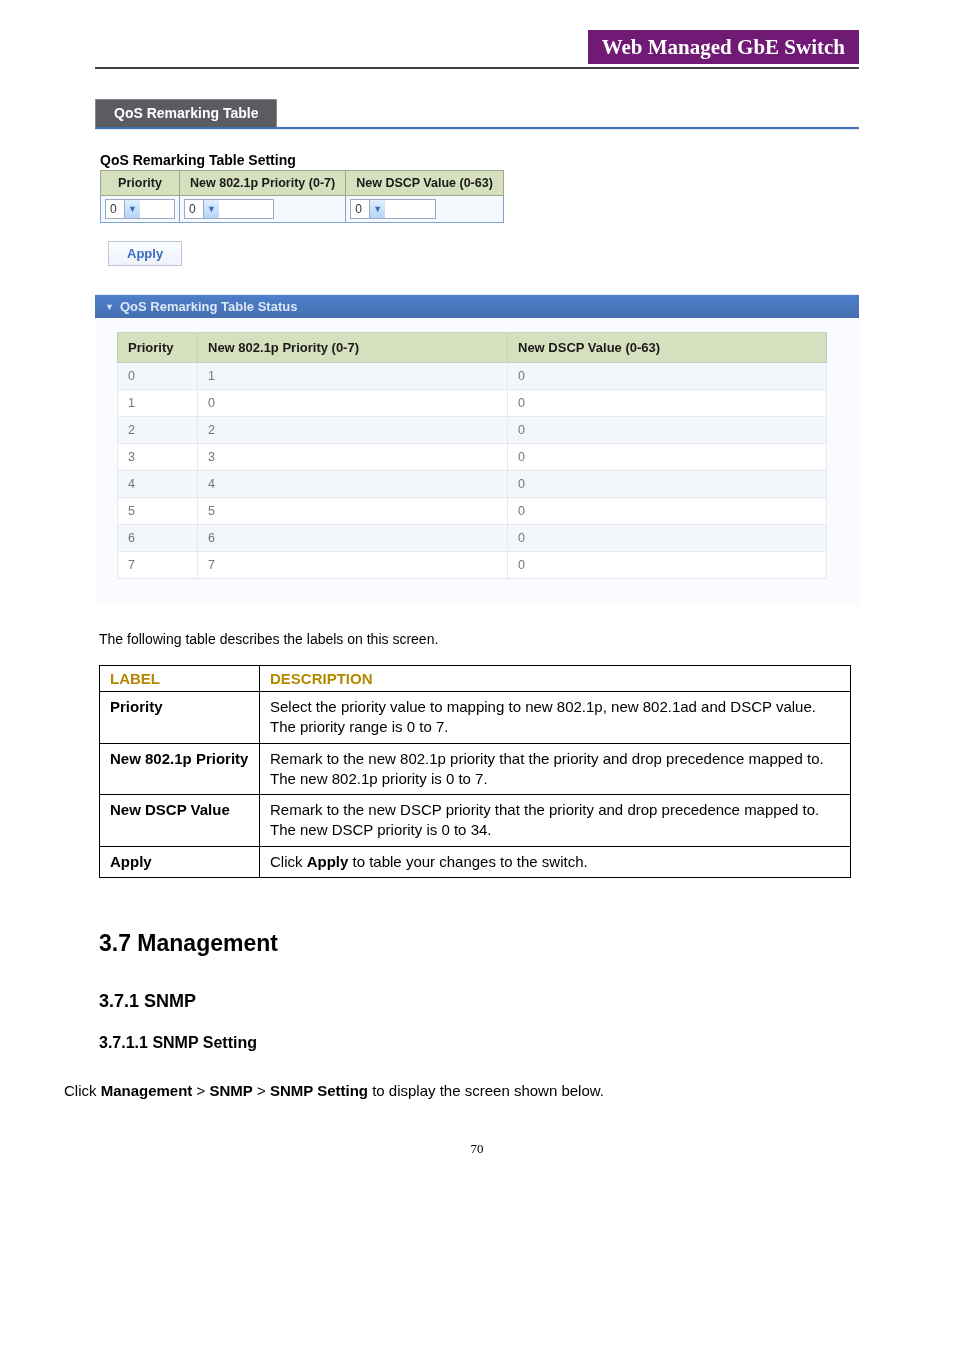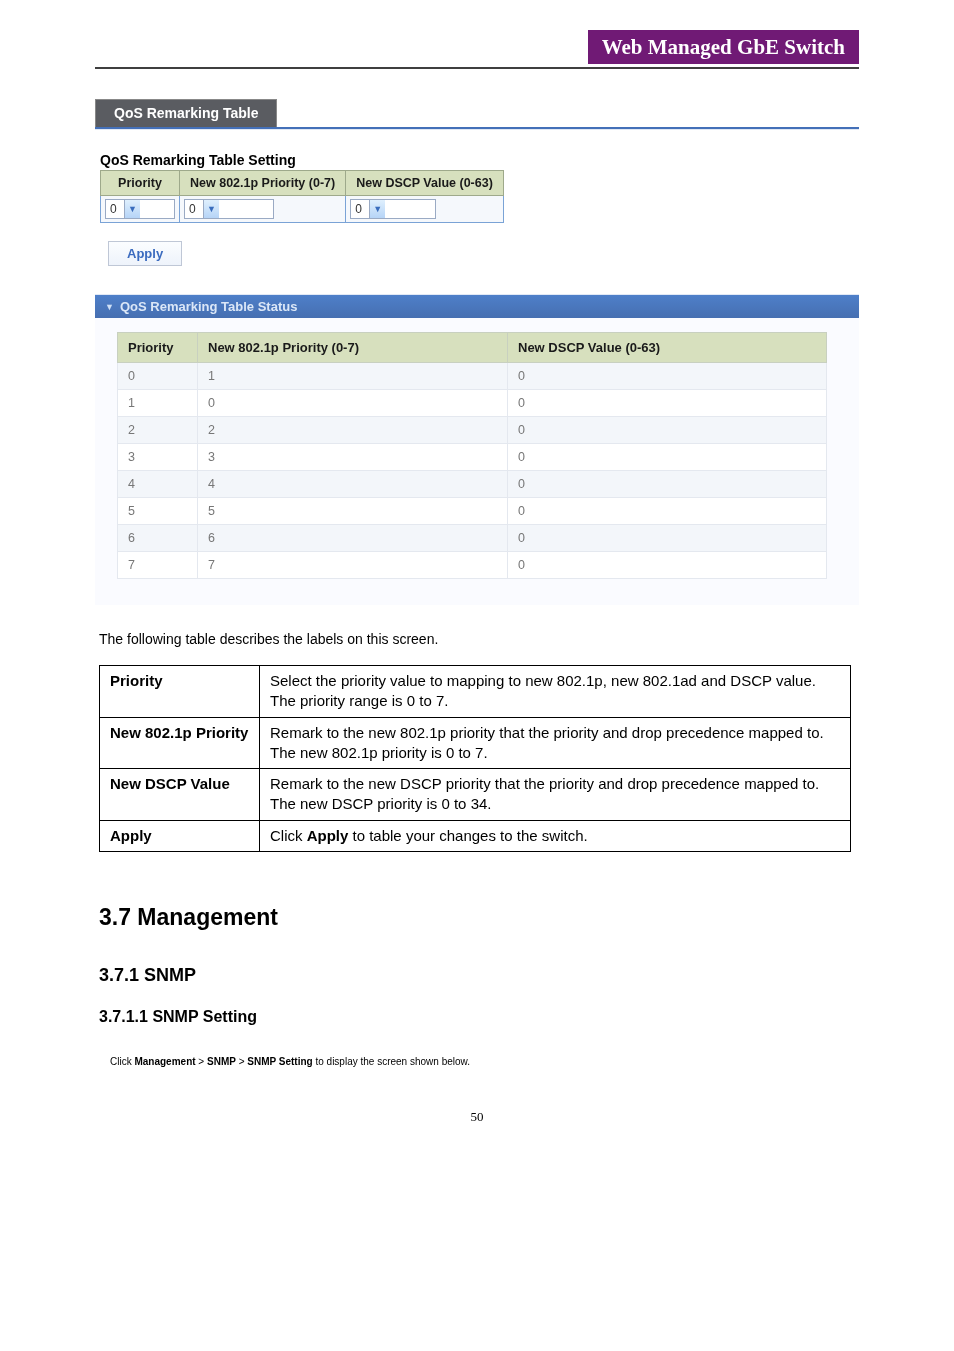--- a/index.html
+++ b/index.html
@@ -195,22 +195,22 @@
     font-size: 18px;
     font-weight: bold;
     margin: 34px 0 0 99px;
   }
   h4.subsub {
     font-size: 16px;
     font-weight: bold;
     margin: 22px 0 0 99px;
   }
   .nav-line {
-    font-size: 10px;
-    margin: 30px 0 0 110px;
+    font-size: 15px;
+    margin: 30px 0 0 64px;
   }
   .page-num {
     text-align: center;
     font-size: 13px;
     margin-top: 42px;
     color: #000;
     font-family: "Times New Roman", serif;
   }
 </style>
 </head>
@@ -319,20 +319,24 @@
       <td>0</td>
     </tr>
   </tbody>
     </table>
 </div>
 
 <p class="desc-p">The following table describes the labels on this screen.</p>
 
 <table class="desc-table">
   <tbody>
+      <tr>
+    <th>LABEL</th>
+    <th>DESCRIPTION</th>
+  </tr>
   <tr>
     <td class="lab">Priority</td>
     <td>Select the priority value to mapping to new 802.1p, new 802.1ad and DSCP value. The priority range is 0 to 7.</td>
   </tr>
   <tr>
     <td class="lab">New 802.1p Priority</td>
     <td>Remark to the new 802.1p priority that the priority and drop precedence mapped to. The new 802.1p priority is 0 to 7.</td>
   </tr>
   <tr>
     <td class="lab">New DSCP Value</td>
@@ -348,16 +352,16 @@
   </table>
 
 <h2 class="sec">3.7 Management</h2>
 <h3 class="sub">3.7.1 SNMP</h3>
 <h4 class="subsub">3.7.1.1 SNMP Setting</h4>
 
 <p class="nav-line">
   <span>Click </span><b>Management</b><span> &gt; </span><b>SNMP</b><span> &gt; </span><b>SNMP Setting</b><span> to display the screen shown below.</span>
 </p>
 
-<div class="page-num">50</div>
+<div class="page-num">70</div>
 
 
 
 
 </body></html>

